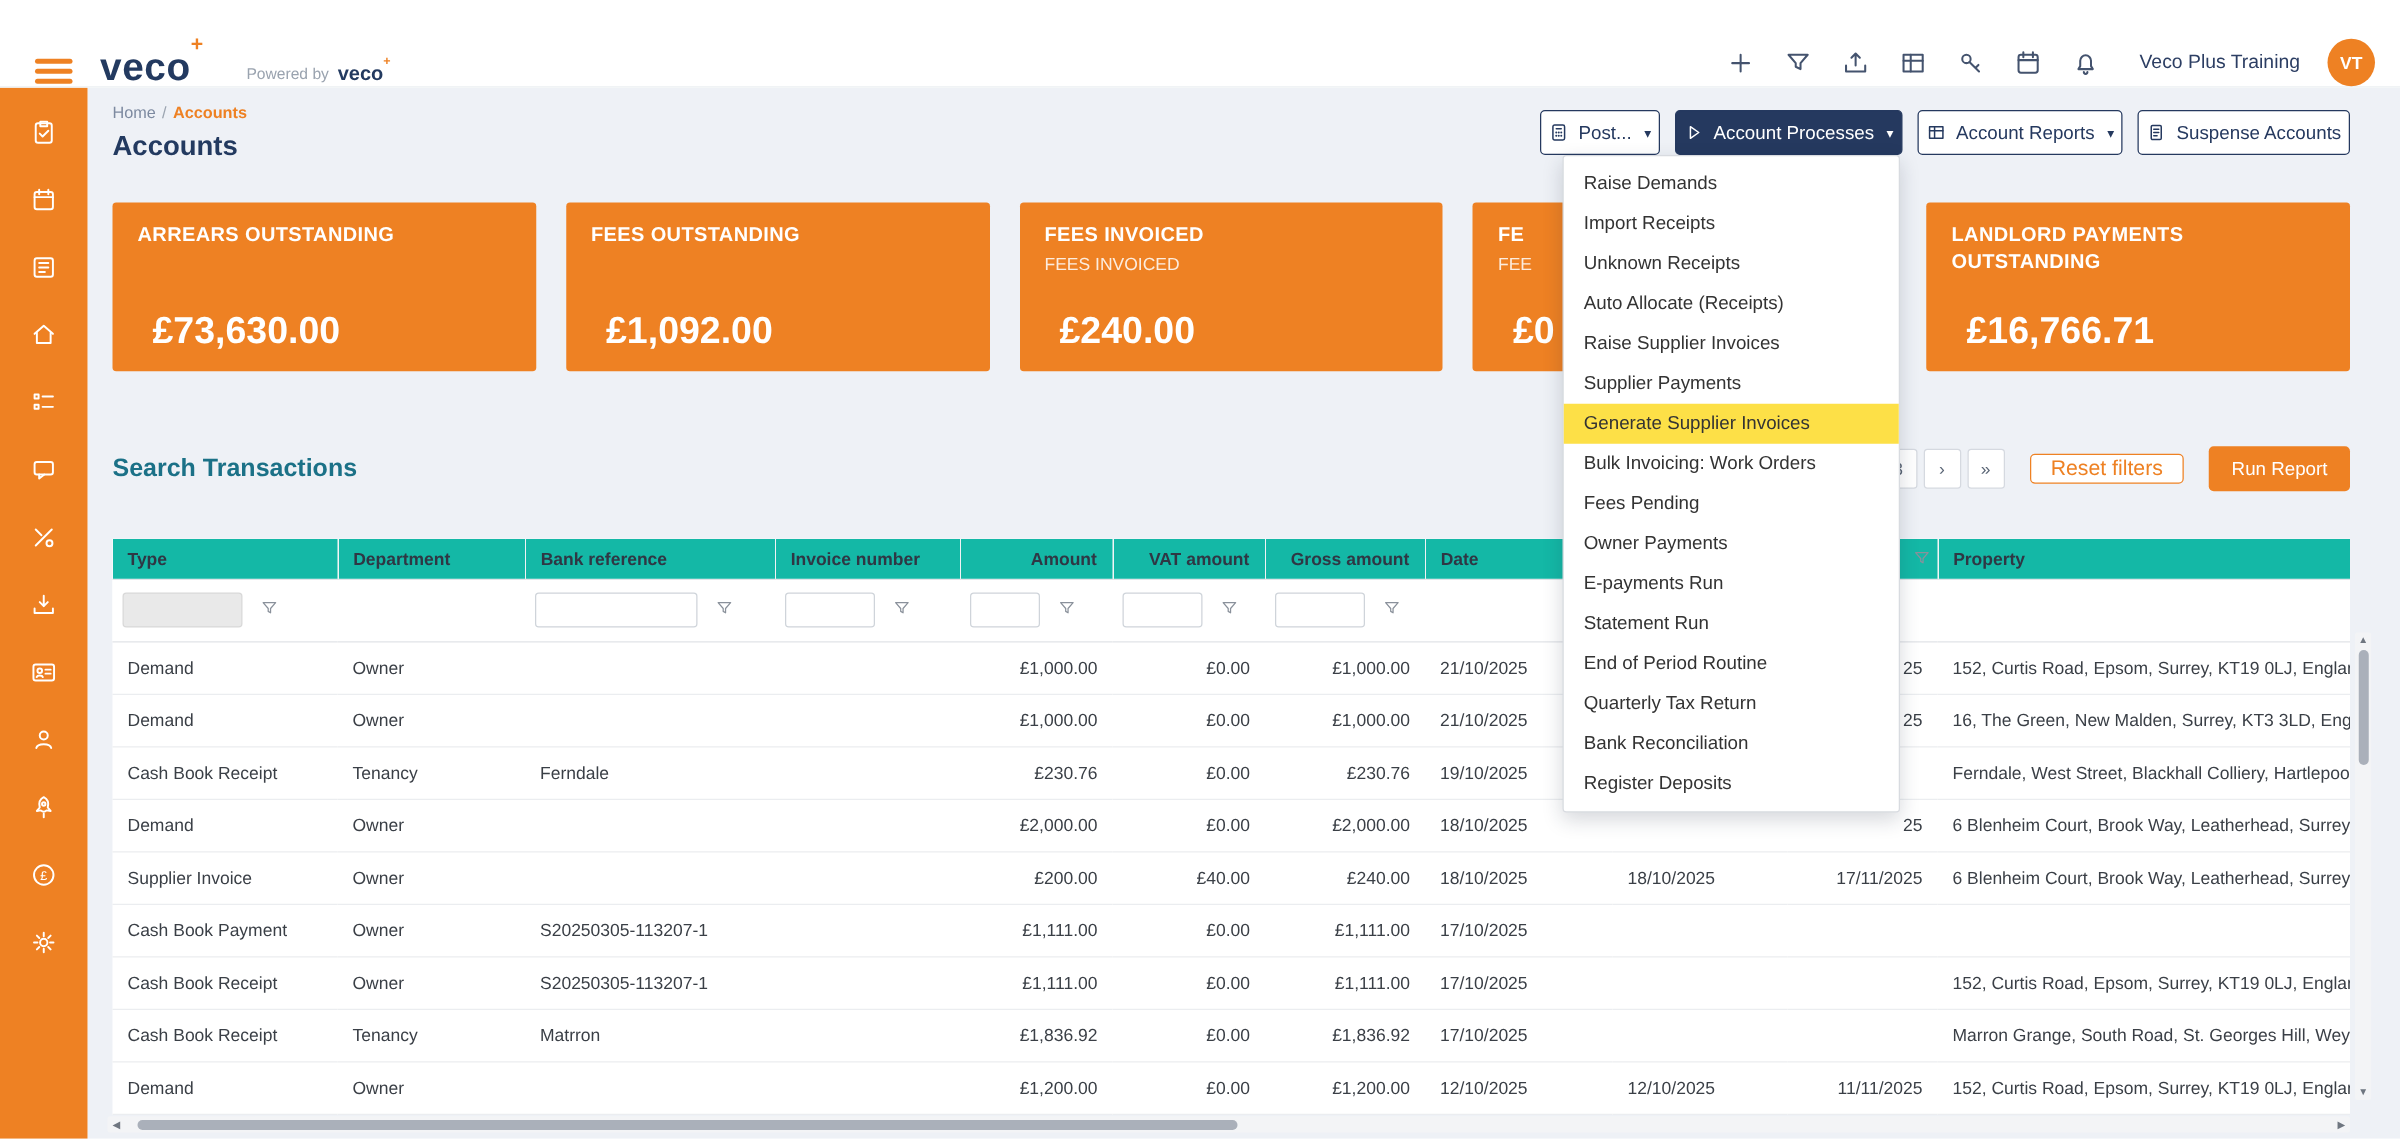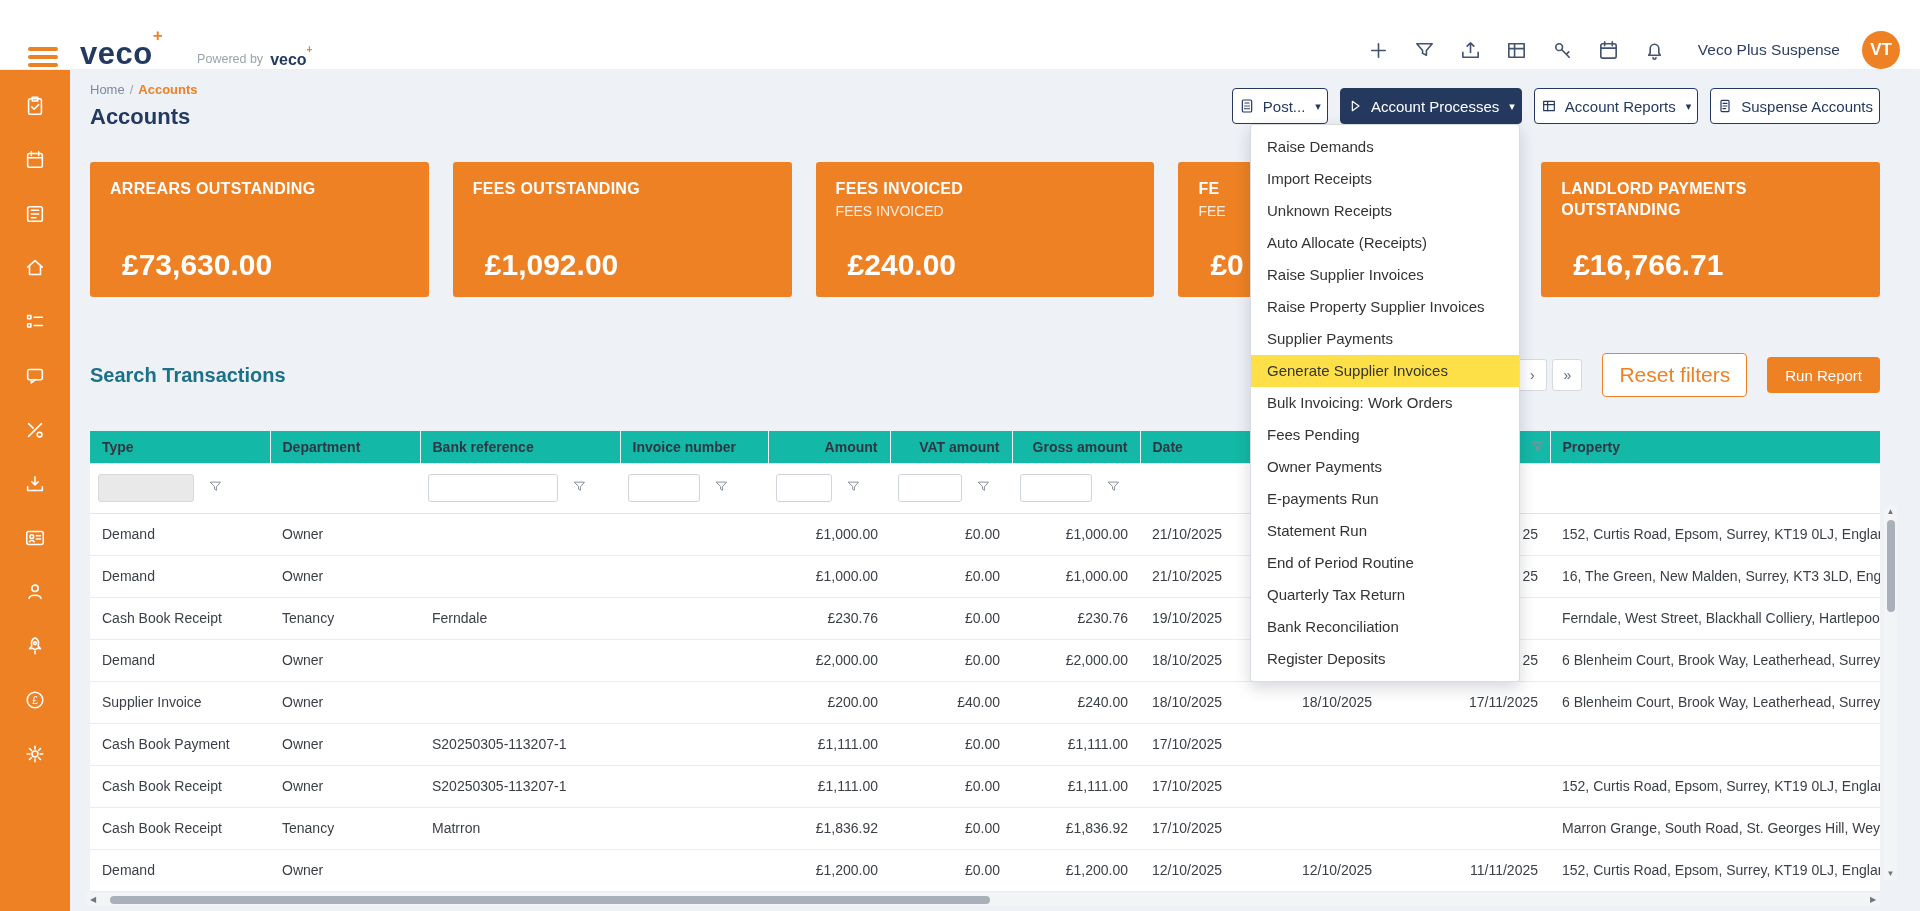--- a/index.html
+++ b/index.html
@@ -21,21 +21,21 @@
   .powered{margin-left:34px; color:#9aa3af; font-size:12.5px; display:flex; align-items:center; gap:7px;}
   .powered .mini{font-size:16px; font-weight:700; color:#233a60;}
   .powered .mini sup{color:var(--orange); font-size:10px; top:-6px; position:relative;}
   .tb-icons{margin-left:auto; display:flex; align-items:center; gap:8px;}
   .tb{width:38px; height:38px; border:none; background:none; display:flex; align-items:center;
       justify-content:center; cursor:pointer; color:#44536e;}
   .tb svg{width:23px; height:23px; stroke:#44536e; fill:none; stroke-width:1.7;
           stroke-linecap:round; stroke-linejoin:round;}
   .account-name{color:#2c3e63; font-size:15.5px; margin:0 14px 0 16px;}
   .avatar{width:38px; height:38px; border-radius:50%; background:var(--orange); color:#fff;
-          font-size:17px; font-weight:700; display:flex; align-items:center; justify-content:center;
+          font-size:14px; font-weight:700; display:flex; align-items:center; justify-content:center;
           border:none; cursor:pointer;}
 
   
   .sidebar{position:absolute; left:0; top:70px; bottom:0; width:70px; background:var(--orange);
            display:flex; flex-direction:column; align-items:center; padding-top:22px; gap:27px; z-index:15;}
   .sb{width:34px; height:27px; display:flex; align-items:center; justify-content:center;
       background:none; border:none; cursor:pointer;}
   .sb svg{width:26px; height:26px; stroke:#fff; fill:none; stroke-width:1.7;
           stroke-linecap:round; stroke-linejoin:round;}
 
@@ -67,22 +67,22 @@
   .kpi-value{margin-top:auto; font-size:30px; font-weight:700; line-height:32px;margin-left:12px;}
 
   
   .txn-bar{display:flex; align-items:center; margin-top:60px; width:1790px; height:36px;}
   .txn-title{font-size:20px; font-weight:700; color:var(--teal);}
   .txn-right{margin-left:auto; display:flex; align-items:center; gap:20px;}
   .pager{display:flex; gap:5px;}
   .pg{min-width:30px; height:32px; border:1px solid #d5d9e0; background:#fff; color:#5a6575;
       font-size:14px; border-radius:3px; cursor:pointer;}
   .pg.active{border-color:var(--orange); color:var(--orange);}
-  .btn-reset{height:44px; padding:0 16px; border:1px solid var(--orange); color:var(--orange);
-             background:#fff; border-radius:4px; font-size:21px; cursor:pointer;}
+  .btn-reset{height:24px; padding:0 16px; border:1px solid var(--orange); color:var(--orange);
+             background:#fff; border-radius:4px; font-size:17px; cursor:pointer;}
   .btn-run{height:36px; padding:0 18px; background:var(--orange); color:#fff; border:none;
            border-radius:4px; font-size:15px; cursor:pointer;}
 
   
   .table-wrap{margin-top:38px;}
   table{border-collapse:collapse; table-layout:fixed; width:1790px; background:#fff;
         font-size:14px; color:#3a3f46;}
   th{height:32px; text-align:left; padding:0 12px; font-weight:700; color:#2f3744;
      border-bottom:1px solid #e1e4e8; border-right:1px solid #f0f2f4; background:#14b8a6;
      font-size:14px; position:relative; white-space:nowrap; overflow:hidden;}
@@ -175,21 +175,21 @@
           <rect x="4" y="5" width="16" height="15" rx="2"></rect>
           <path d="M4 9.5h16M8 3v4M16 3v4"></path>
         </svg>
     </button>
     <button class="tb">
       <svg viewBox="0 0 24 24">
           <path d="M6 17h12l-1.5-2.5V10a4.5 4.5 0 0 0-9 0v4.5z"></path>
           <path d="M10.5 19.5a1.5 1.5 0 0 0 3 0"></path>
         </svg>
     </button>
-    <span class="account-name">Veco Plus Suspense</span>
+    <span class="account-name">Veco Plus Training</span>
     <button class="avatar">VT</button>
   </div>
 </header>
 
 <nav class="sidebar">
   <button class="sb">
     <svg viewBox="0 0 24 24">
         <rect x="5" y="4" width="14" height="17" rx="2"></rect>
         <path d="M9 2.5h6v4H9z"></path>
         <path d="M8.5 13l2.5 2.5 5-5"></path>
@@ -581,21 +581,20 @@
     <div class="menu-item">Raise Demands</div>
 
     <div class="menu-item">Import Receipts</div>
 
     <div class="menu-item">Unknown Receipts</div>
 
     <div class="menu-item">Auto Allocate (Receipts)</div>
 
     <div class="menu-item">Raise Supplier Invoices</div>
 
-    <div class="menu-item">Raise Property Supplier Invoices</div>
 
     <div class="menu-item">Supplier Payments</div>
 
     <div class="menu-item hl">Generate Supplier Invoices</div>
 
     <div class="menu-item">Bulk Invoicing: Work Orders</div>
 
     <div class="menu-item">Fees Pending</div>
 
     <div class="menu-item">Owner Payments</div>

